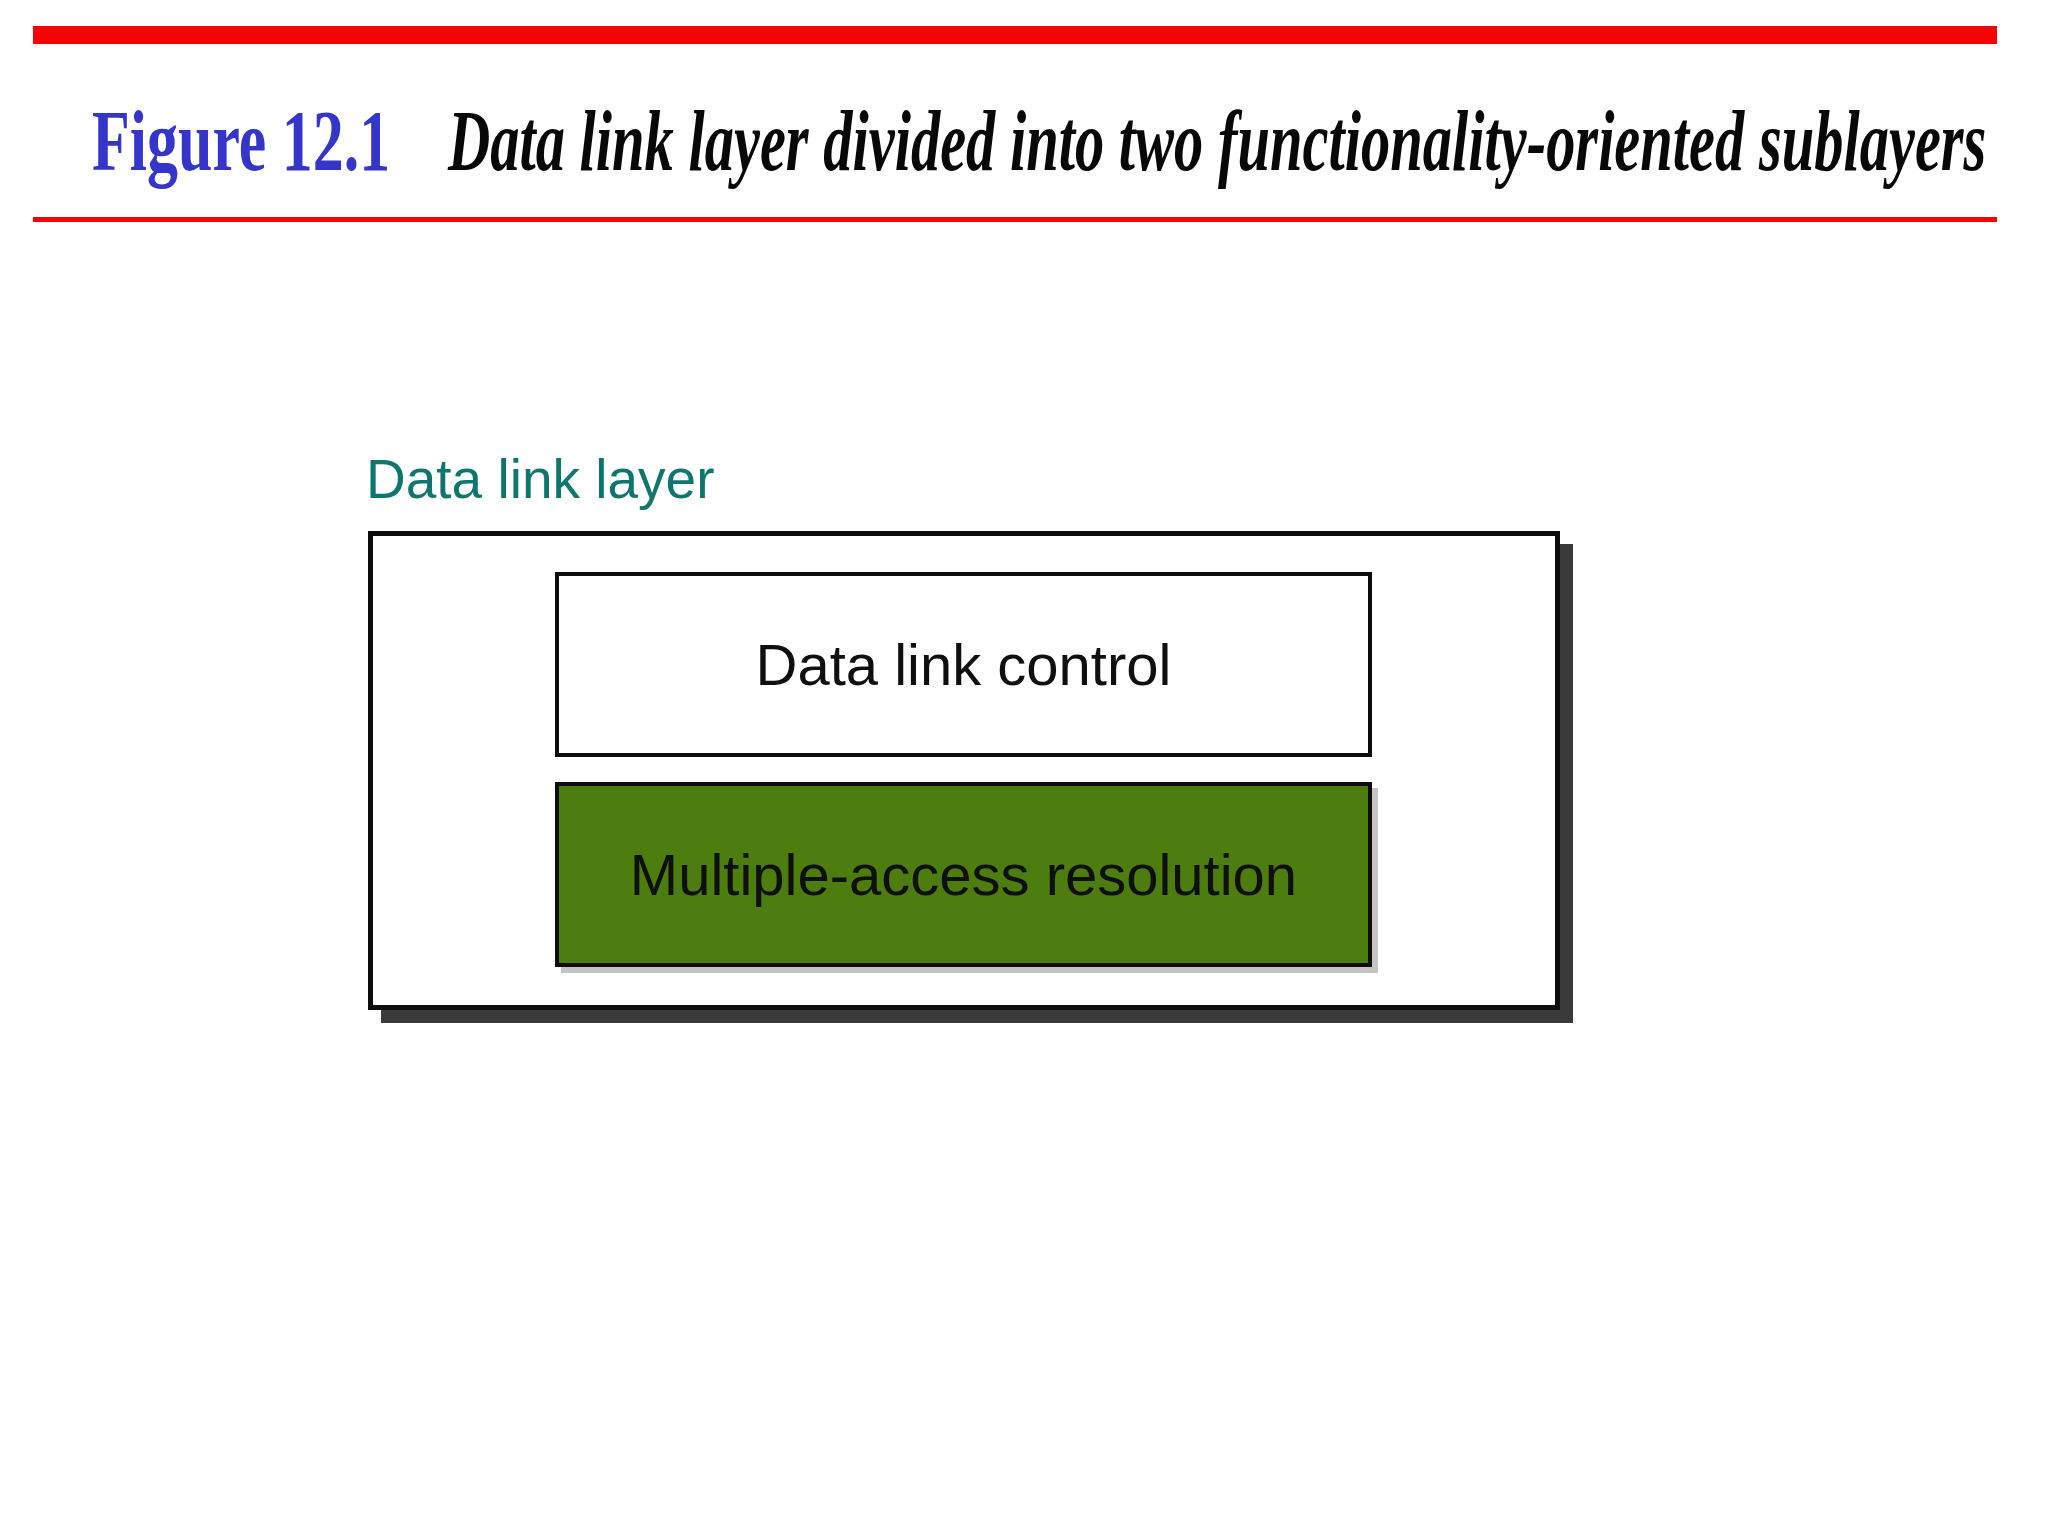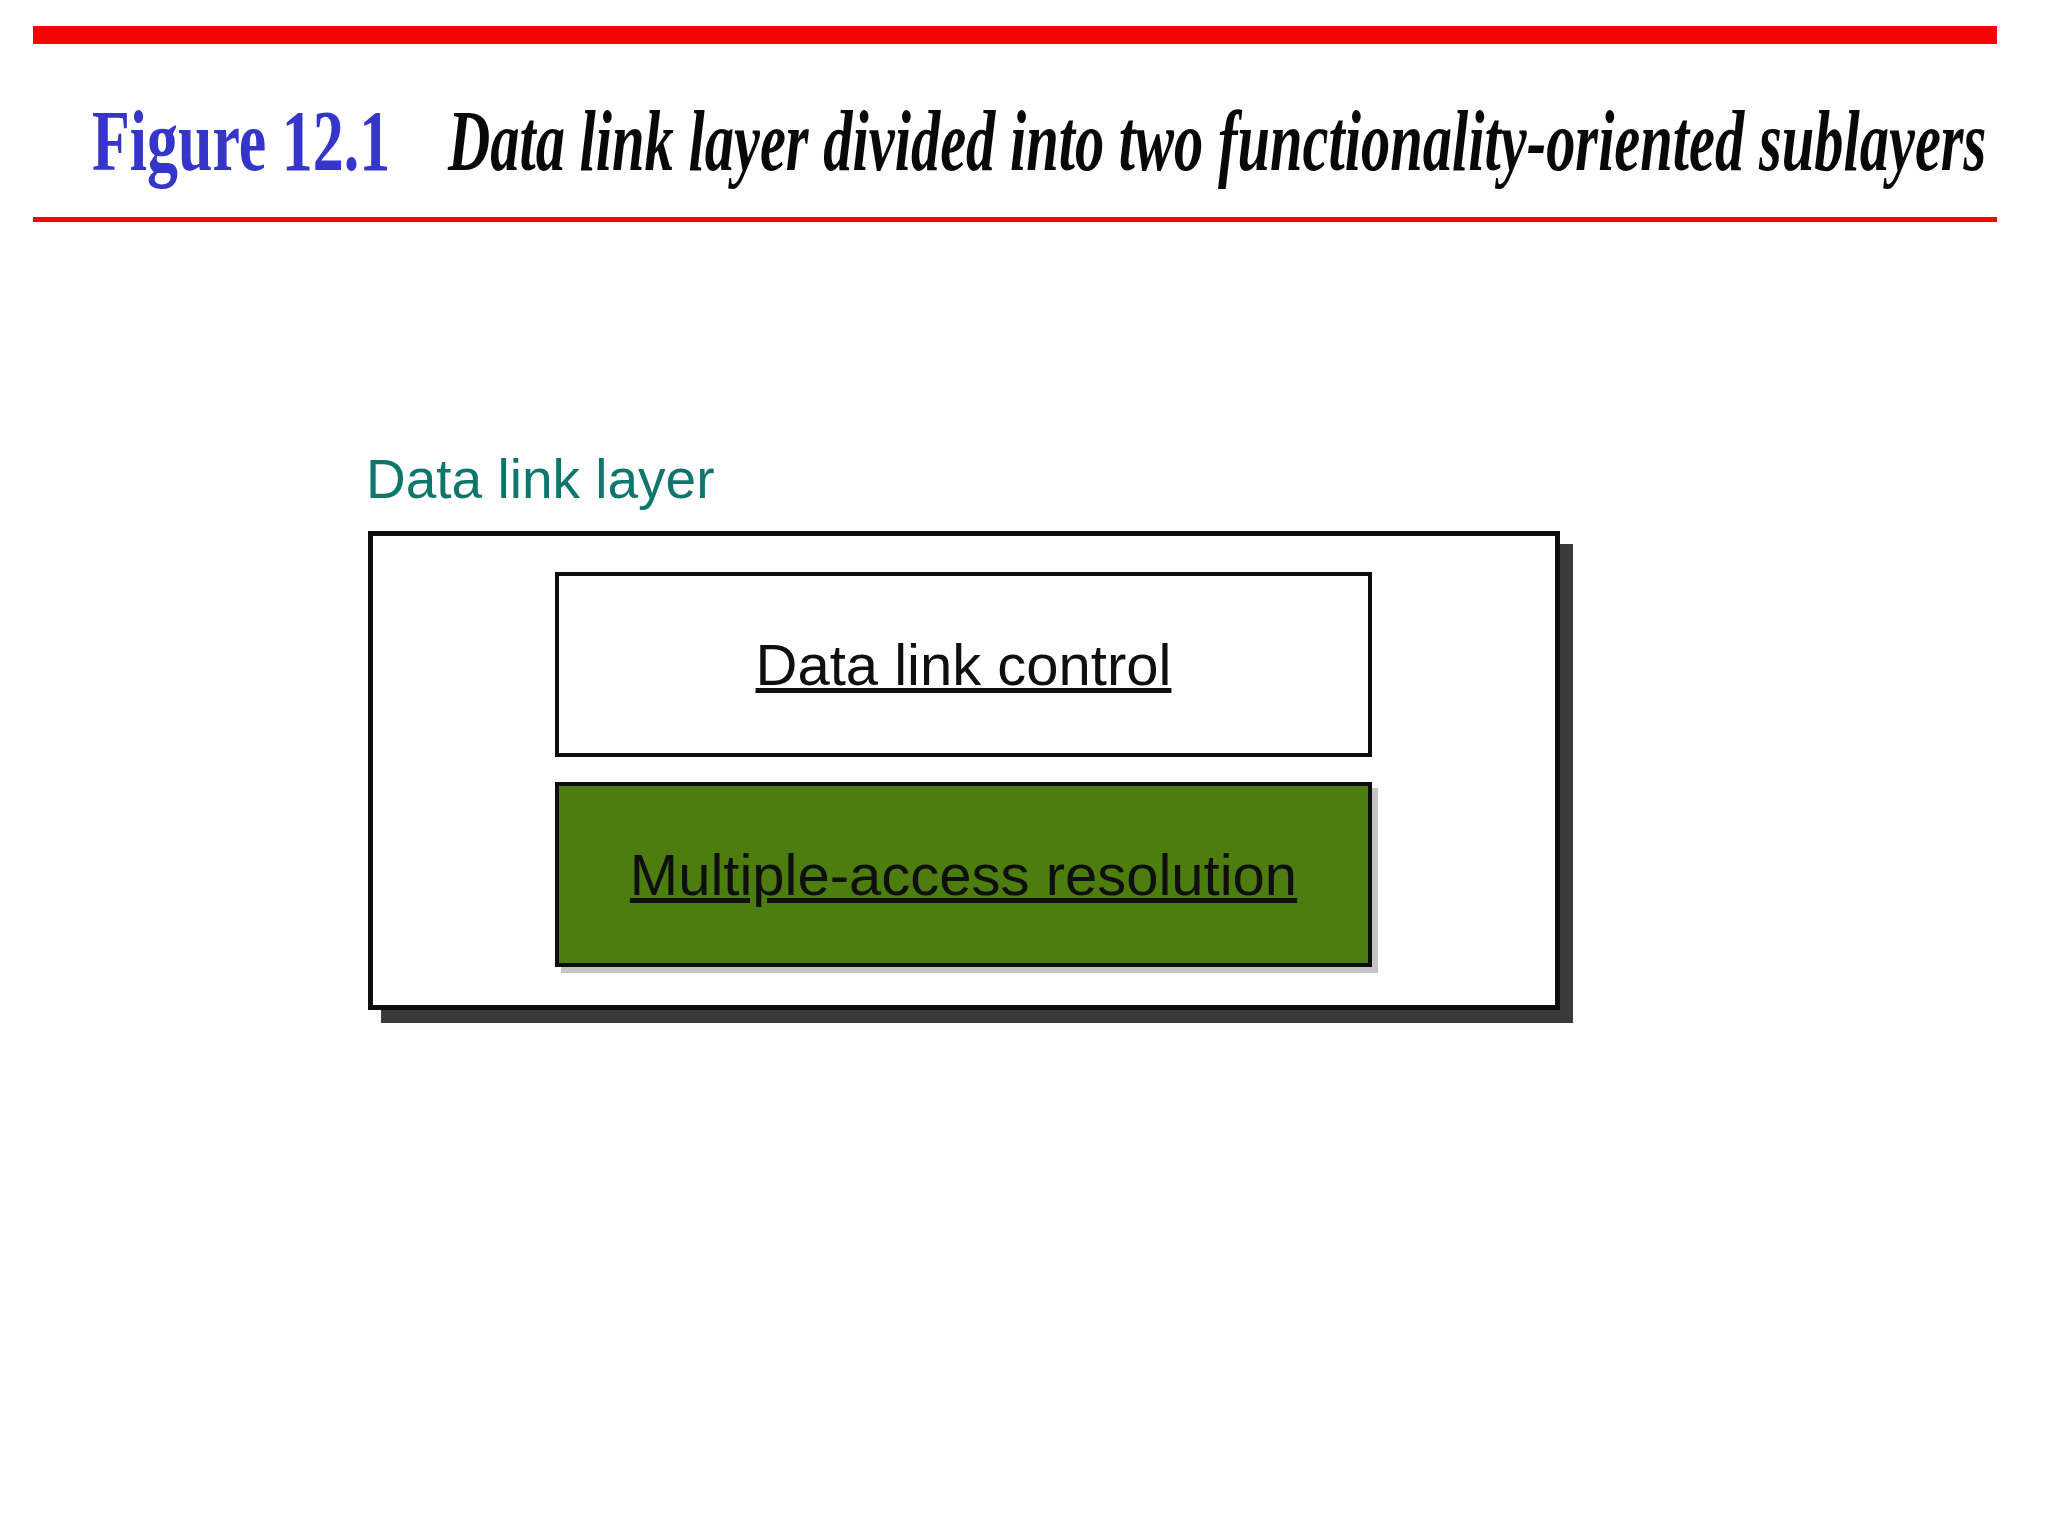--- a/index.html
+++ b/index.html
@@ -56,21 +56,21 @@
     box-shadow: 13px 13px 0 0 #3a3a3a;
   }
   .sublayer-box {
     position: absolute; left: 555px;
     width: 817px; height: 185px;
     border: 4px solid #0d0d0d;
     box-sizing: border-box;
     display: flex; align-items: center; justify-content: center;
   }
   .sublayer-box .sublayer-label {
-    font-size: 58px; line-height: 1; color: #0f0f0f; white-space: nowrap; text-decoration: underline;
+    font-size: 58px; line-height: 1; color: #0f0f0f; white-space: nowrap;
   }
   .box-dlc { top: 572px; background: #ffffff; }
   .box-mar { top: 782px; background: #4d7c0f; box-shadow: 6px 6px 0 0 #c4c4c4; }
 
   
   .page-number {
     position: absolute; left: 22px; top: 1384px;
     font-size: 72px; font-weight: bold; line-height: 1; color: #111111;
   }
 </style>

